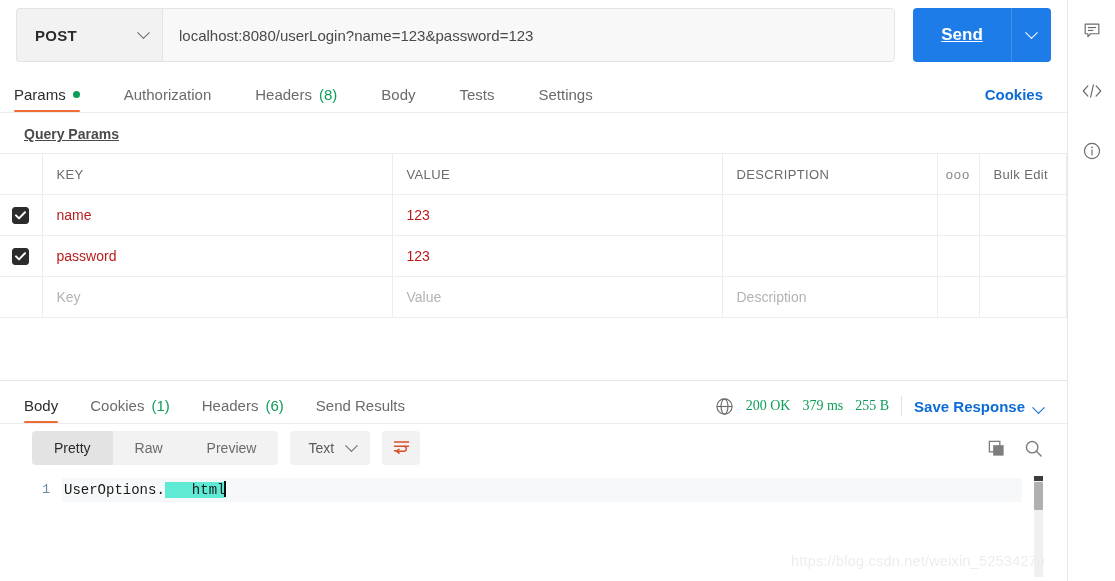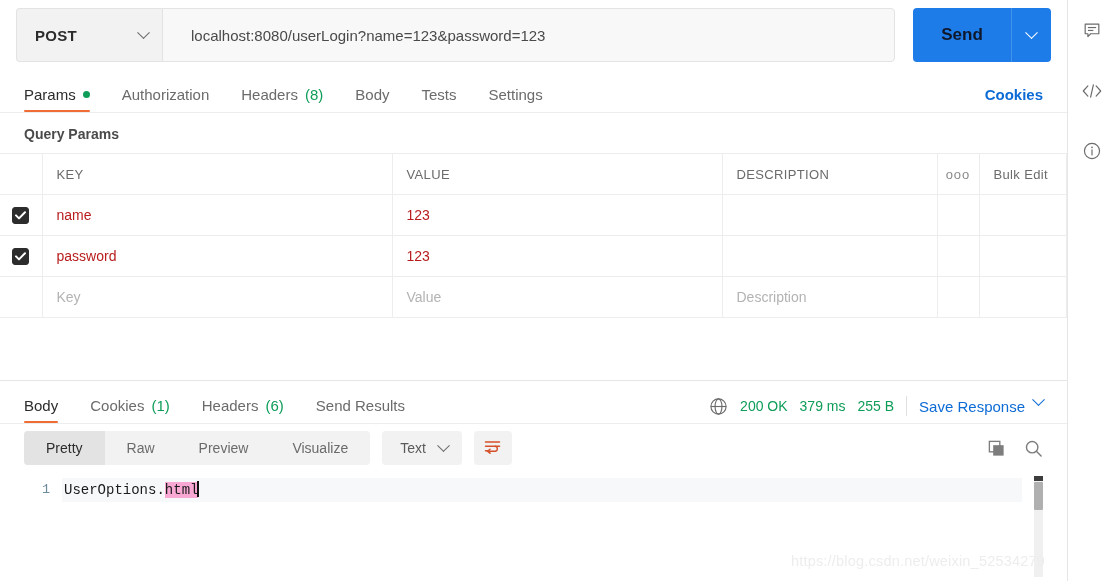--- a/index.html
+++ b/index.html
@@ -28,34 +28,34 @@
     padding: 0 14px 0 18px;
     cursor: pointer;
   }
   .method-label { font-size: 15px; font-weight: 700; color: #2c2c2c; letter-spacing: .3px; }
   .url-input {
     flex: 1; height: 54px;
     background: #f8f8f8;
     border: 1px solid #e3e3e3;
     border-radius: 0 4px 4px 0;
     display: flex; align-items: center;
-    padding: 0 28px;
+    padding: 0 16px;
     font-size: 15px; color: #4a4a4a;
     cursor: text;
     overflow: hidden; white-space: nowrap;
   }
   .send-wrap { display: flex; margin-left: 18px; }
   .send-btn {
     height: 54px; min-width: 98px;
-    background: #1e7ce8; color: #0f172a;
+    background: #1e7ce8; color: #ffffff;
     border: none; border-radius: 4px 0 0 4px;
     font-size: 17px; font-weight: 700;
     font-family: "Liberation Sans", sans-serif;
     cursor: pointer;
-    display: flex; align-items: center; justify-content: center;
+    display: flex; align-items: center; justify-content: center; text-decoration: underline;
   }
   .send-caret {
     height: 54px; width: 40px;
     background: #1e7ce8; color: #fff;
     border: none; border-left: 1px solid #4093ec;
     border-radius: 0 4px 4px 0;
     cursor: pointer;
     display: flex; align-items: center; justify-content: center;
   }
   .caret {
@@ -63,21 +63,21 @@
     border-right: 1.6px solid currentColor;
     border-bottom: 1.6px solid currentColor;
     transform: rotate(45deg) translate(-2px,-2px);
   }
   .caret.gray { border-color: #6b6b6b; }
   .caret.white { border-color: #ffffff; }
 
   
   .req-tabs {
     height: 42px; display: flex; align-items: flex-end;
-    padding: 0 24px; gap: 0; position: relative;
+    padding: 0 14px; gap: 12px; position: relative;
   }
   .rtab {
     font-size: 15px; color: #6b6b6b;
     padding: 0 0 9px 0; margin-right: 32px;
     cursor: pointer; position: relative;
     display: flex; align-items: center; gap: 7px;
     white-space: nowrap;
   }
   .rtab.active { color: #2c2c2c; font-weight: 400; }
   .rtab.active::after {
@@ -86,21 +86,21 @@
   }
   .dot-green { width: 7px; height: 7px; border-radius: 50%; background: #0e9d58; display: inline-block; }
   .cnt-green { color: #0e9d58; }
   .cookies-link {
     position: absolute; right: 24px; bottom: 9px;
     font-size: 15px; color: #0d6bd6; font-weight: 700; cursor: pointer;
   }
   .tabs-underline { height: 1px; background: #ededed; width: 100%; }
 
   
-  .qp-title { padding: 13px 24px 11px 24px; font-size: 14px; font-weight: 700; color: #4a4a4a; }
+  .qp-title { padding: 13px 24px 11px 24px; font-size: 14px; font-weight: 700; color: #4a4a4a; text-decoration: underline; }
   .ptable { width: 100%; border-collapse: collapse; table-layout: fixed; }
   .ptable th, .ptable td {
     border: 1px solid #ededed;
     border-left: none;
     height: 41px;
     text-align: left;
     font-weight: 400;
     padding: 0 14px;
     vertical-align: middle;
   }
@@ -137,29 +137,29 @@
   .res-tabs {
     height: 42px; display: flex; align-items: flex-end;
     padding: 0 24px; position: relative;
   }
   .res-meta {
     position: absolute; right: 24px; bottom: 7px;
     display: flex; align-items: center; gap: 12px;
     font-size: 14px;
   }
   .globe { color: #5a5a5a; display: flex; align-items: center; }
-  .stat-green { color: #0e9d58; font-weight: 400; }
+  .stat-green { color: #0e9d58; font-weight: 400; font-family: Liberation Serif, serif; }
   .meta-sep { width: 1px; height: 20px; background: #e0e0e0; }
-  .save-resp { color: #0d6bd6; font-weight: 400; font-size: 15px; cursor: pointer; display: flex; align-items: flex-start; gap: 9px; }
+  .save-resp { color: #0d6bd6; font-weight: 700; font-size: 15px; cursor: pointer; display: flex; align-items: flex-end; gap: 9px; }
   .caret.blue { border-color: #0d6bd6; }
 
   
   .viewer-bar {
     height: 48px; display: flex; align-items: center;
-    padding: 0 24px; gap: 12px; position: relative;
+    padding: 0 32px; gap: 12px; position: relative;
   }
   .pill-group {
     display: flex; background: #f2f2f3; border-radius: 4px; height: 34px; overflow: hidden;
   }
   .pill {
     padding: 0 22px; height: 34px;
     display: flex; align-items: center; justify-content: center;
     font-size: 14px; color: #6b6b6b; cursor: pointer;
   }
   .pill.active { background: #e3e3e4; color: #2c2c2c; }
@@ -187,21 +187,21 @@
     line-height: 24px;
   }
   .code-line {
     position: relative; flex: 1;
     font-family: "Liberation Mono", monospace; font-size: 14px;
     line-height: 24px; color: #1a1a1a;
     background: #f7f8f9;
     max-width: 960px;
     padding-left: 2px;
   }
-  .tok-html { background: #f9a8d4; }
+  .tok-html { background: #5eead4; padding-left: 27px; }
   .cursor {
     display: inline-block; width: 1.5px; height: 16px;
     background: #111; vertical-align: -3px; margin-left: -1px;
   }
   .code-scroll {
     position: absolute; right: 24px; top: 4px;
     width: 9px; height: 101px; background: #f0f0f0;
   }
   .code-scroll .thumb { position: absolute; top: 6px; left: 0; width: 9px; height: 28px; background: #b0b0b0; border-radius: 1px; }
   .code-scroll .cap { position: absolute; top: 0; left: 0; width: 9px; height: 5px; background: #3c3c3c; }
@@ -363,21 +363,20 @@
         </span>
       </div>
     </div>
     <div class="tabs-underline"></div>
 
     <div class="viewer-bar">
       <div class="pill-group">
         <div class="pill active">Pretty</div>
         <div class="pill">Raw</div>
         <div class="pill">Preview</div>
-        <div class="pill">Visualize</div>
       </div>
       <div class="text-select">
         <span>Text</span>
         <span class="caret gray"></span>
       </div>
       <div class="wrap-btn">
         <span>
           <svg width="17" height="15" viewBox="0 0 17 15" fill="none" stroke="#d6502a" stroke-width="1.5" stroke-linecap="round">
             <line x1="1.5" y1="3" x2="15.5" y2="3"></line>
             <line x1="1.5" y1="7.3" x2="15.5" y2="7.3"></line>

